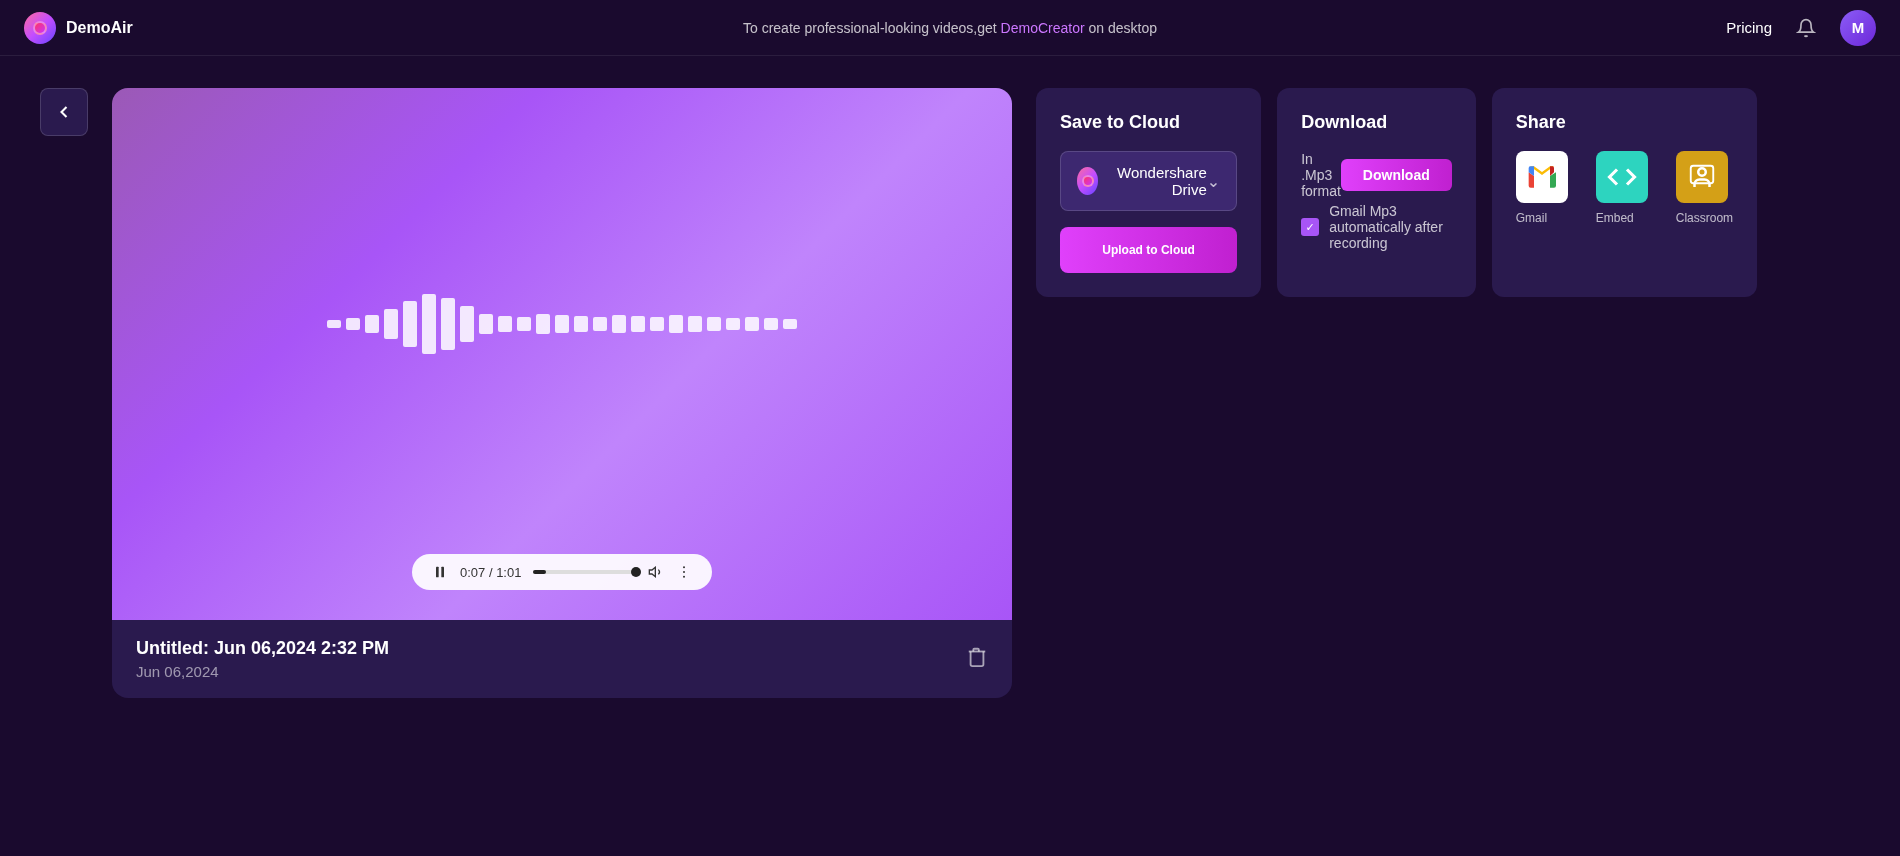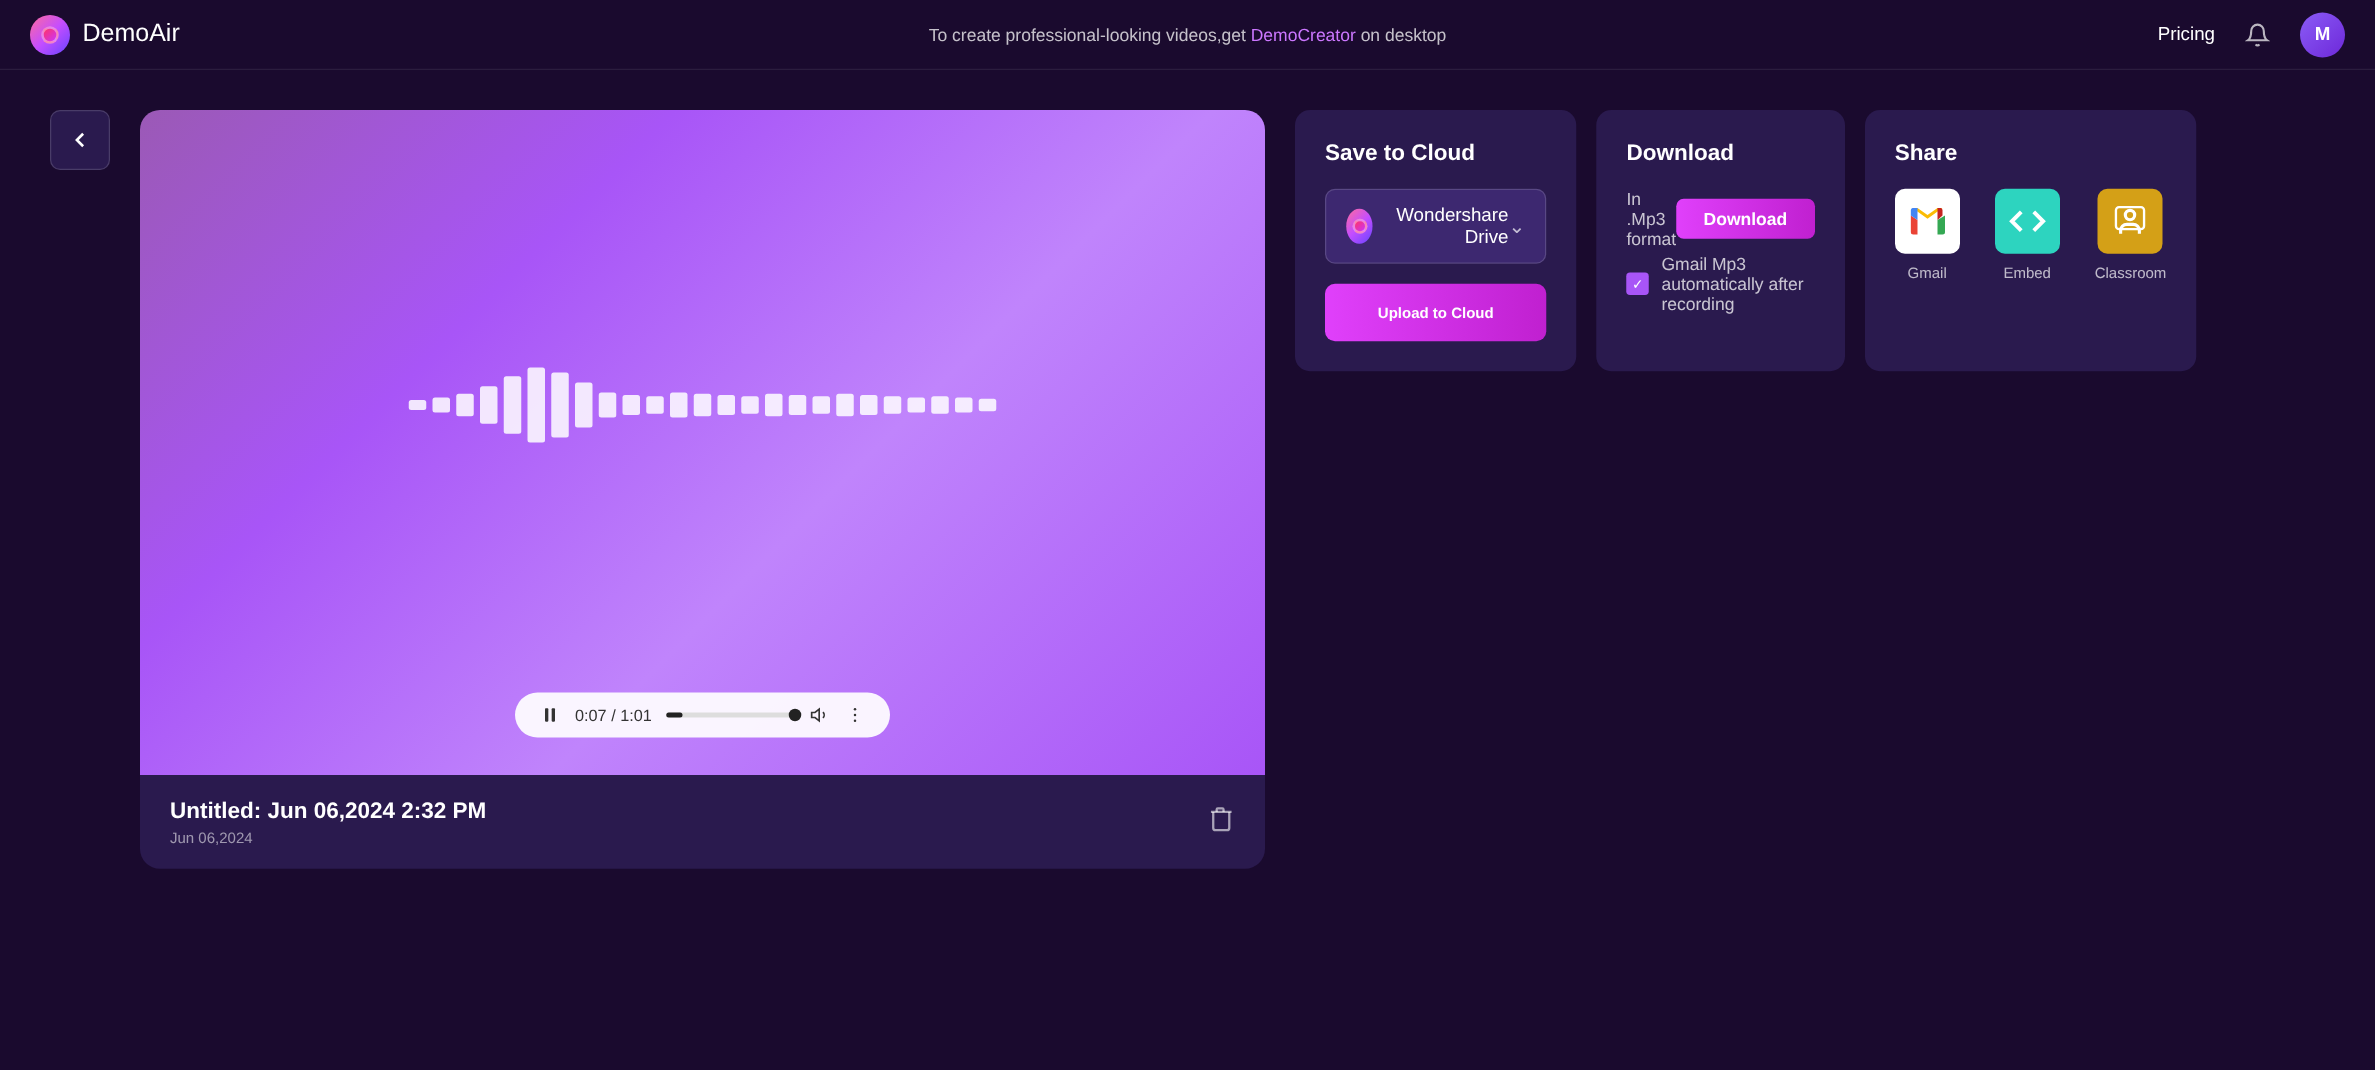--- a/index.html
+++ b/index.html
@@ -38,22 +38,22 @@
     }
     .logo-inner {
       width: 14px;
       height: 14px;
       border-radius: 50%;
       background: linear-gradient(135deg, #ff3366, #cc33ff);
       border: 2px solid rgba(255,255,255,0.4);
     }
     .logo-text {
       color: #ffffff;
-      font-size: 20px;
-      font-weight: 400;
+      font-size: 16px;
+      font-weight: 700;
     }
     .header-center {
       position: absolute;
       left: 50%;
       transform: translateX(-50%);
       color: rgba(255,255,255,0.75);
       font-size: 14px;
     }
     .header-center a {
       color: #cc77ff;
@@ -221,21 +221,21 @@
       align-items: center;
       justify-content: space-between;
     }
     .media-title {
       color: #ffffff;
       font-size: 18px;
       font-weight: 600;
     }
     .media-date {
       color: rgba(255,255,255,0.55);
-      font-size: 12px;
+      font-size: 15px;
       margin-top: 4px;
     }
     .delete-btn {
       background: none;
       border: none;
       color: rgba(255,255,255,0.6);
       cursor: pointer;
       font-size: 20px;
     }
 
@@ -364,21 +364,21 @@
     
     .share-icons {
       display: flex;
       gap: 28px;
       align-items: flex-start;
       margin-top: 8px;
     }
     .share-item {
       display: flex;
       flex-direction: column;
-      align-items: center;
+      align-items: flex-start;
       gap: 8px;
       cursor: pointer;
     }
     .share-icon-box {
       width: 52px;
       height: 52px;
       border-radius: 8px;
       display: flex;
       align-items: center;
       justify-content: center;

